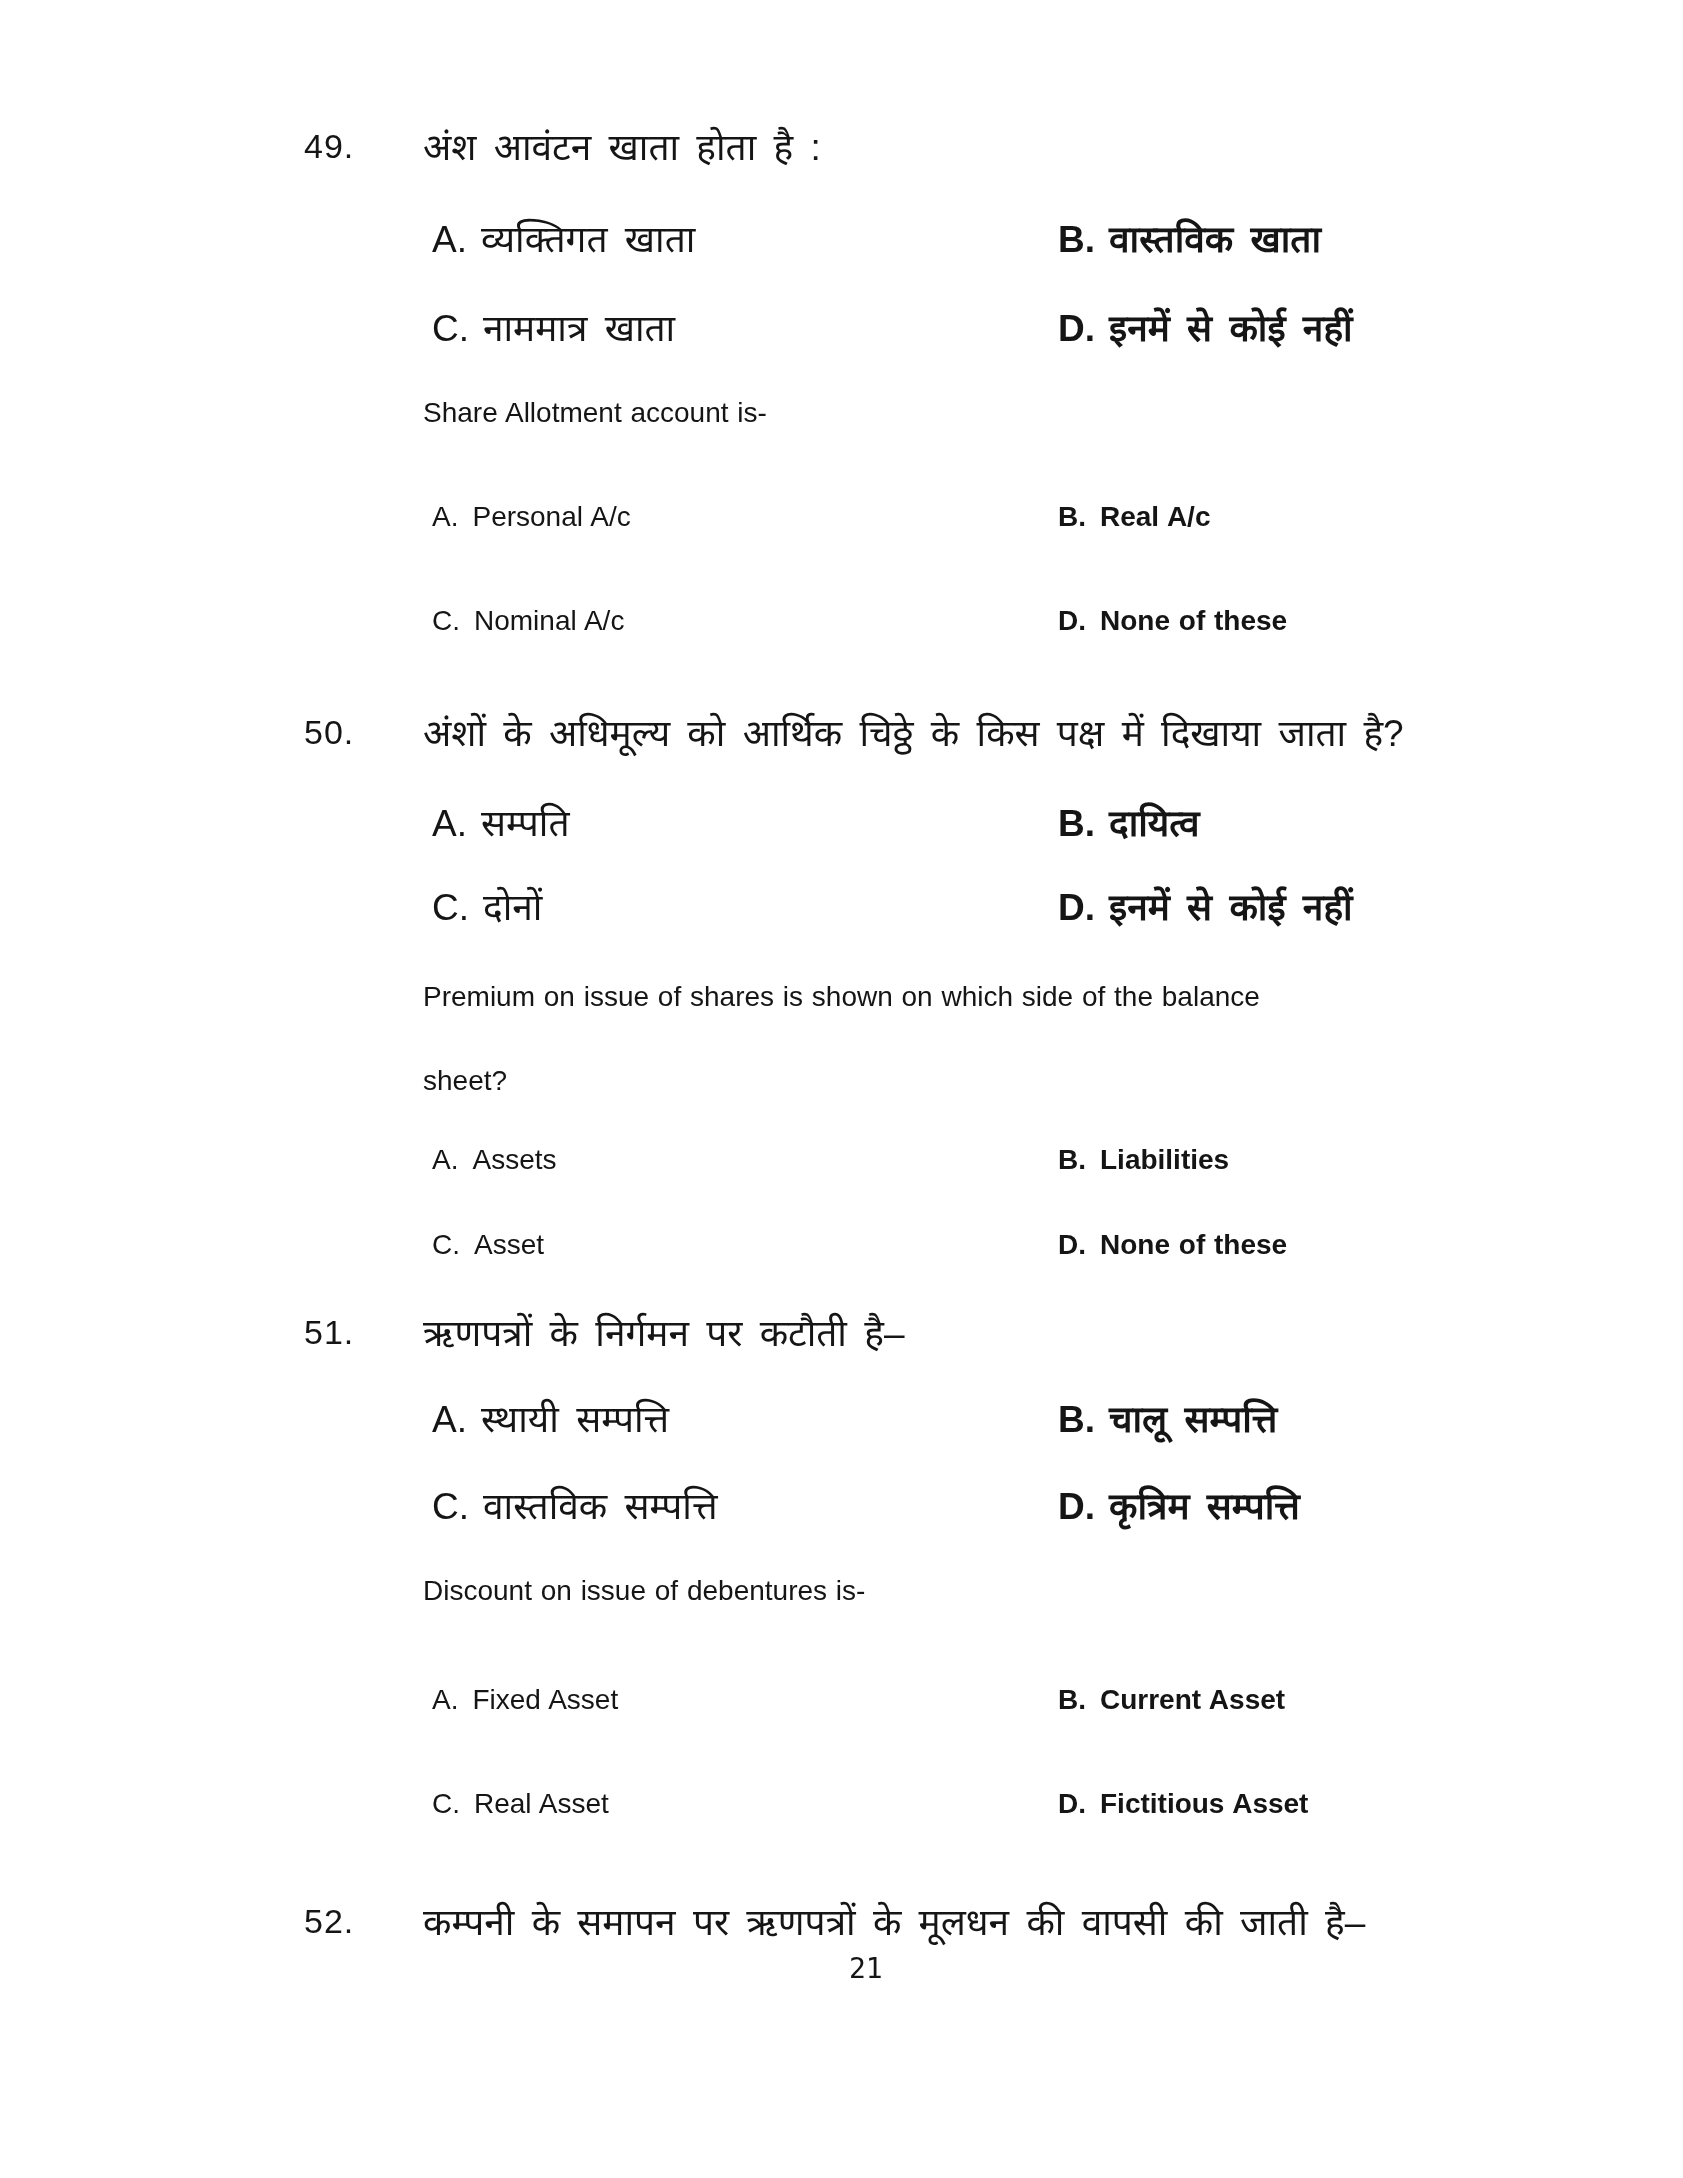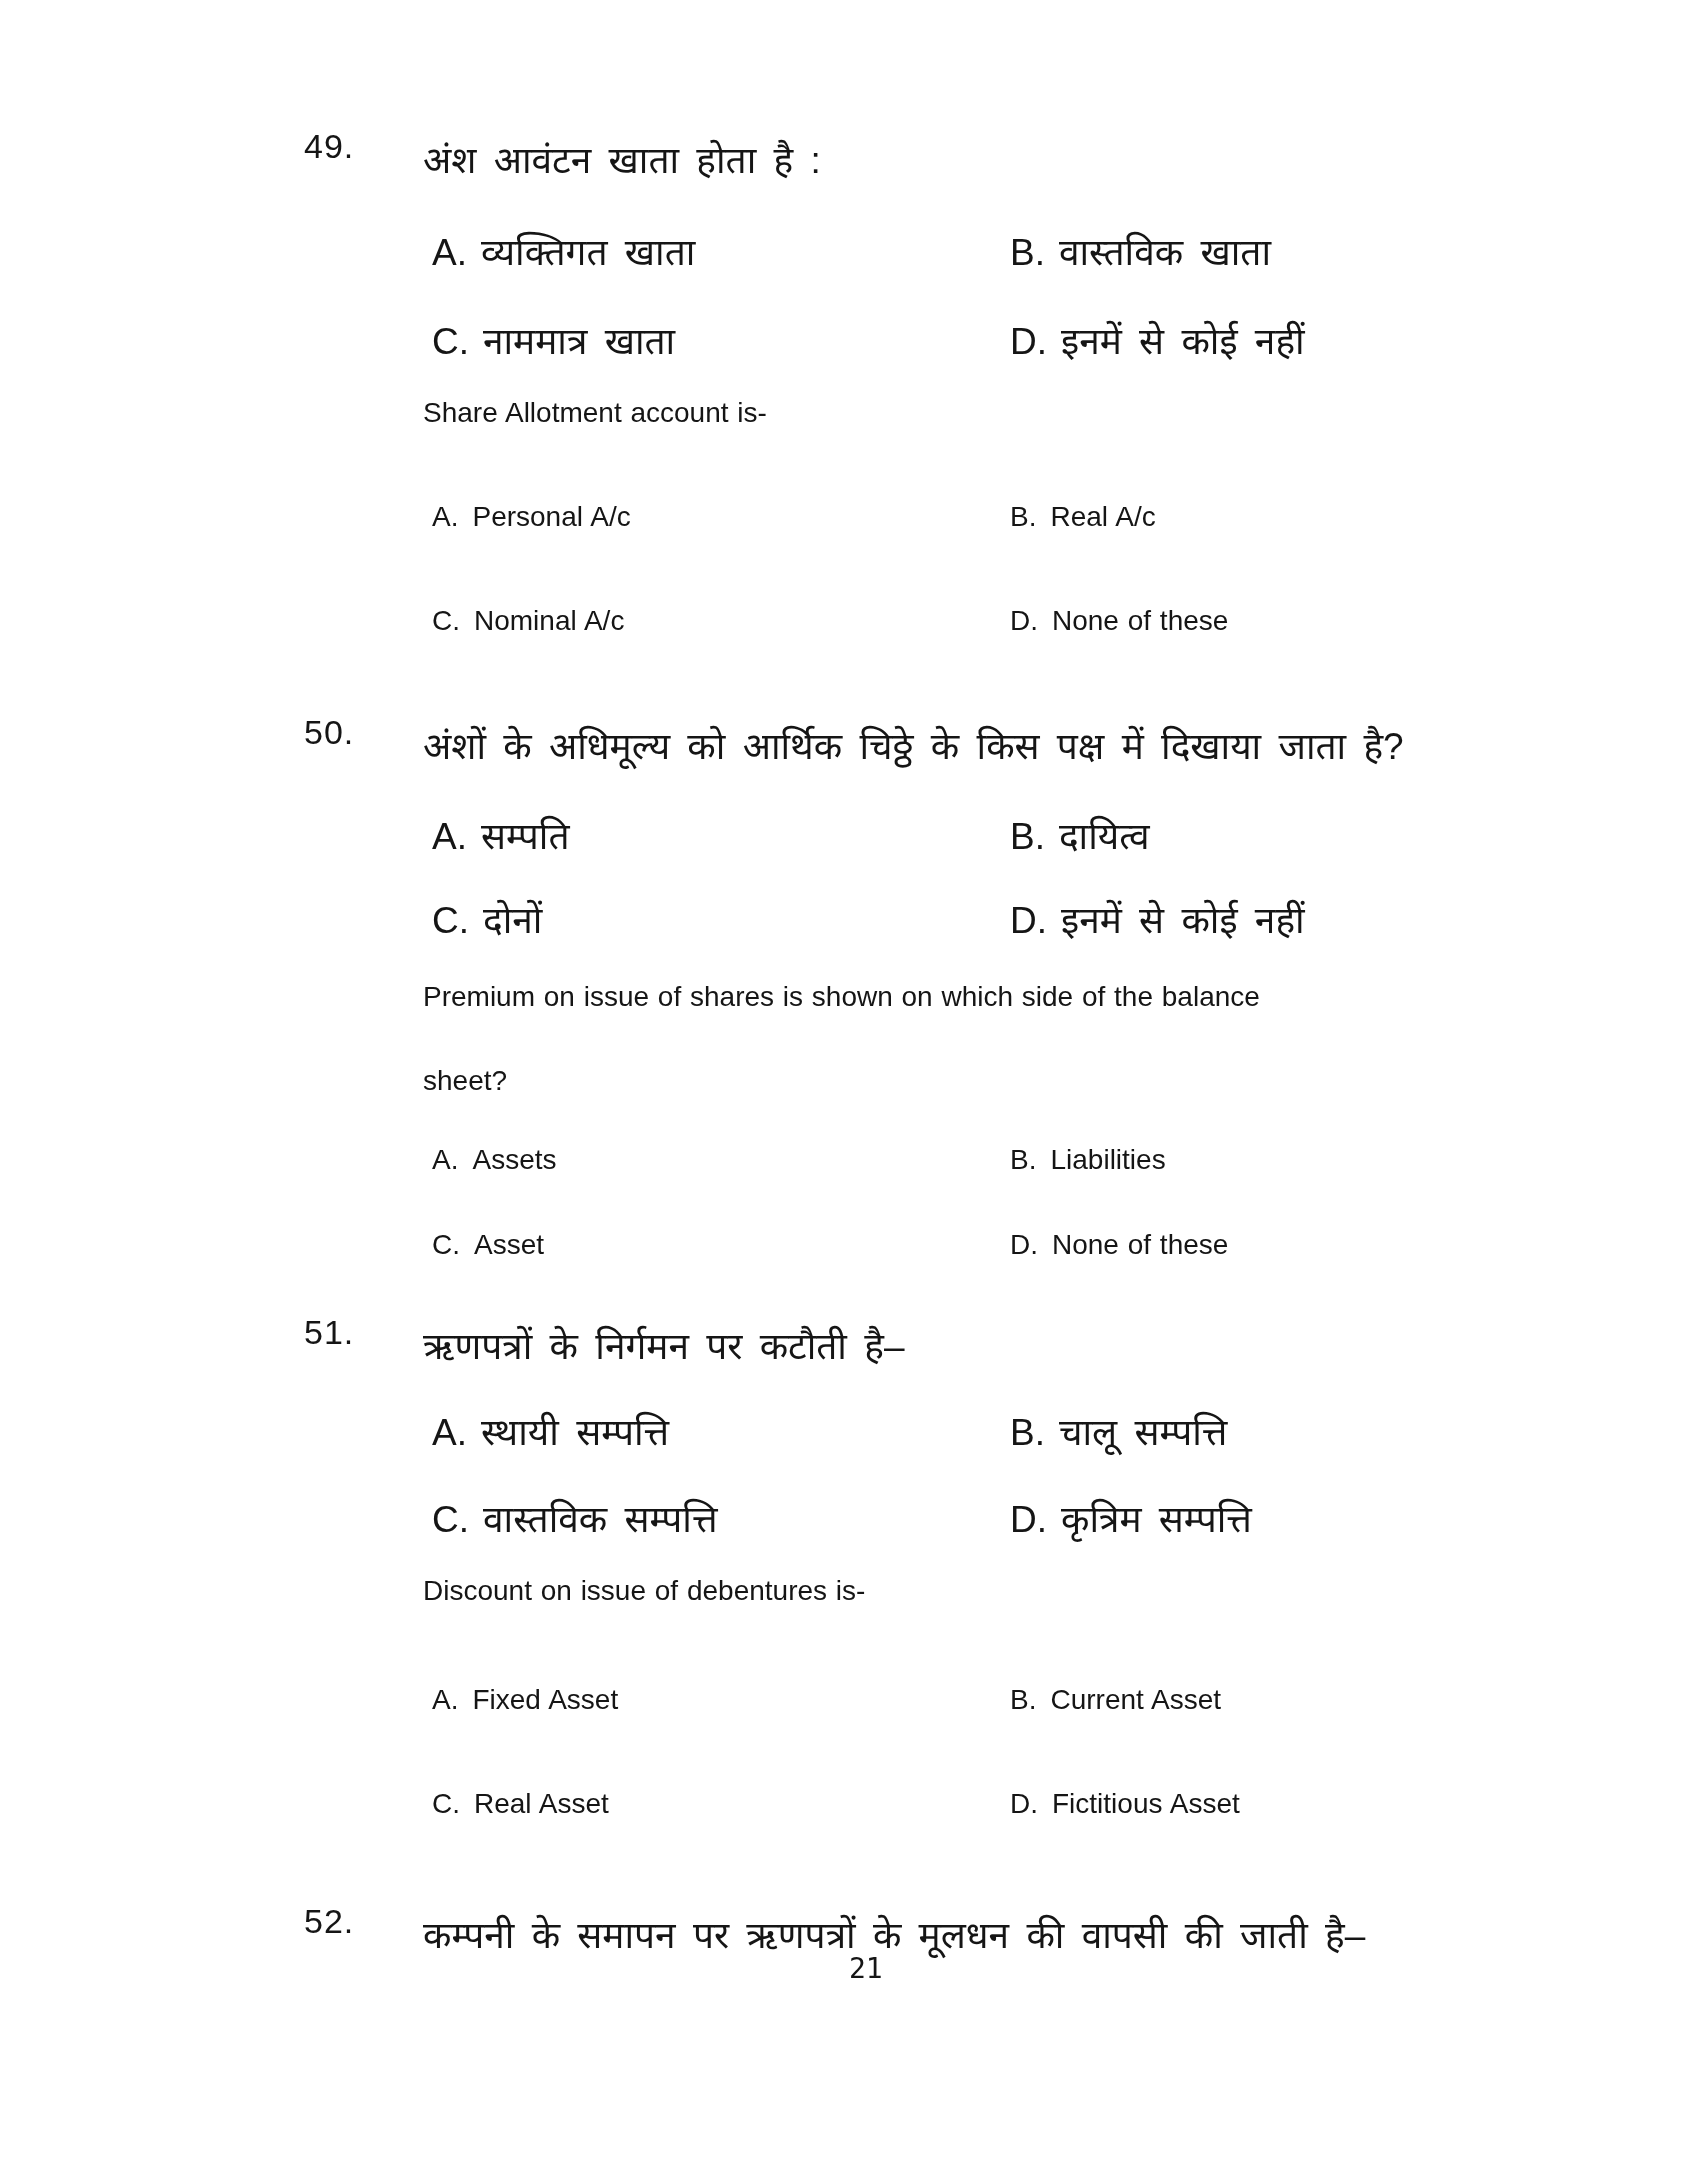--- a/index.html
+++ b/index.html
@@ -34,27 +34,27 @@
     left: 423px;
     font-size: 37px;
   }
   .col1 {
     position: absolute;
     left: 432px;
     font-size: 37px;
   }
   .col2 {
     position: absolute;
-    left: 1010px;
-    font-size: 37px;
+    left: 1058px;
+    font-size: 37px;
+    font-weight: bold;
   }
   .hi {
     font-size: 37px;
     word-spacing: 7px;
-    margin-top: 13px;
   }
   .en {
     font-size: 28px;
     word-spacing: 1px;
   }
   .opt-label {
     display: inline-block;
     margin-right: 14px;
   }
   .pagenum {

